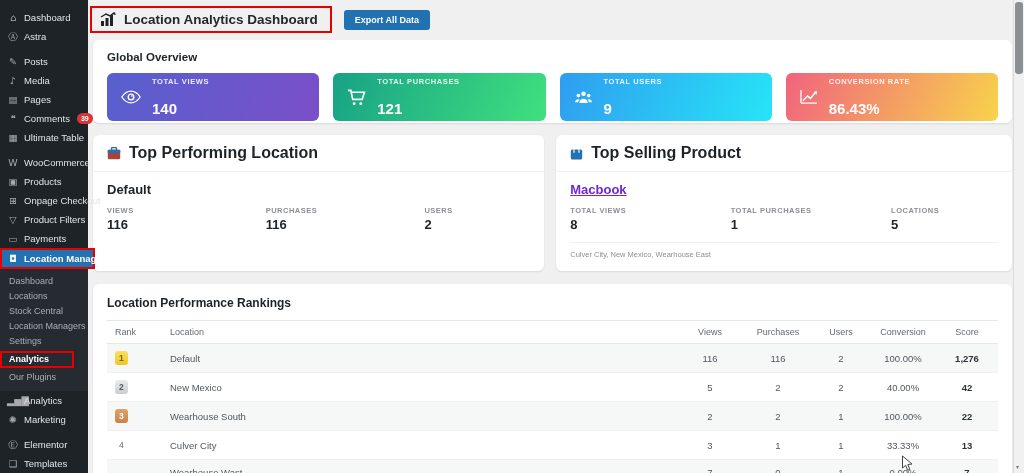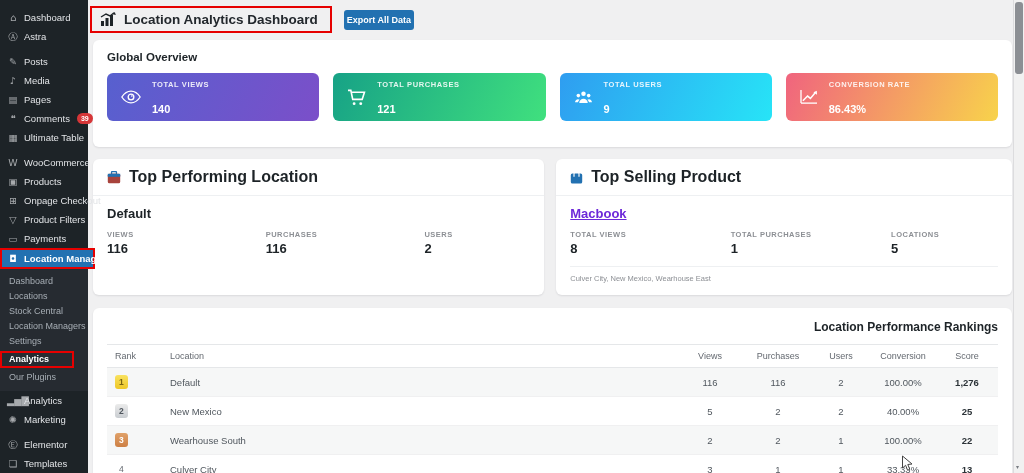--- a/index.html
+++ b/index.html
@@ -21,47 +21,47 @@
   .lm-label{font-weight:600;}
   .lm-arrow{margin-left:auto;font-size:7px;font-family:"DejaVu Sans",sans-serif;}
   .submenu{background:#262b31;padding:5px 0 6px;}
   .sub-item{padding:2px 8px 2px 9px;font-size:9px;line-height:11px;color:#a7aeb5;cursor:pointer;white-space:nowrap;}
   .sub-item.selected{color:#fff;font-weight:bold;border:2px solid #e60000;width:74px;padding:1px 6px 1px 7px;margin:2px 0;}
   
   .main{position:absolute;left:88px;top:0;right:12px;bottom:0;}
   .topbar{display:flex;align-items:center;gap:12px;padding:6px 0 4px 2px;}
   .title-box{display:flex;align-items:center;gap:8px;border:2px solid #e60000;padding:4px 12px 4px 8px;}
   .page-title{font-size:13.5px;font-weight:700;color:#23282d;}
-  .export-btn{background:#2271b1;color:#fff;font-size:9px;font-weight:600;border:none;border-radius:3px;padding:5px 3px;cursor:pointer;font-family:"Liberation Sans",sans-serif;}
+  .export-btn{background:#2271b1;color:#fff;font-size:9px;font-weight:600;border:none;border-radius:3px;padding:5px 11px;cursor:pointer;font-family:"Liberation Sans",sans-serif;}
   .card{background:#fff;border-radius:6px;box-shadow:0 1px 2px rgba(16,24,40,.1);}
   
-  .overview{margin:3px 0 0 5px;padding:11px 14px 26px;}
+  .overview{margin:3px 0 0 5px;padding:11px 14px 2px;}
   .ov-title{font-size:11.5px;font-weight:bold;margin-bottom:10px;}
   .stats-grid{display:grid;grid-template-columns:repeat(4,1fr);gap:14px;}
   .stat-card{height:48px;border-radius:6px;display:flex;align-items:center;gap:11px;padding:0 14px;color:#fff;}
   .g-views{background:linear-gradient(115deg,#5760cf,#7b4fc9);}
   .g-purchases{background:linear-gradient(115deg,#17a286,#40e07e);}
   .g-users{background:linear-gradient(115deg,#2f9df0,#27e4f7);}
   .g-conversion{background:linear-gradient(115deg,#f0647e,#f8d34b);}
   .stat-label{font-size:7.5px;font-weight:600;letter-spacing:.6px;opacity:.88;}
-  .stat-value{font-size:11px;font-weight:bold;margin-top:14px;}
+  .stat-value{font-size:15px;font-weight:bold;margin-top:14px;}
   
   .midrow{display:grid;grid-template-columns:1fr 1.01fr;gap:12px;margin:12px 0 0 5px;align-items:stretch;}
   .mc-head{display:flex;align-items:center;gap:8px;padding:9px 14px;border-bottom:1px solid #eef0f2;}
   .mc-title{font-size:16px;font-weight:bold;}
   .mc-body{padding:10px 14px 12px;}
   .mc-name{font-size:13px;font-weight:bold;}
   .mc-name.blue{color:#6d28d9;text-decoration:underline;}
   .mc-stats{display:grid;grid-template-columns:1.5fr 1.5fr 1fr;margin-top:9px;}
   .mc-label{font-size:7.5px;color:#8c8f94;font-weight:600;letter-spacing:.5px;}
   .mc-value{font-size:13px;font-weight:bold;margin-top:2px;}
   .mc-foot{border-top:1px solid #eef0f2;margin-top:10px;padding-top:7px;font-size:7.5px;color:#8c8f94;}
   
   .rankings{margin:13px 0 0 5px;padding:12px 14px 0;}
-  .rk-title{font-size:12px;font-weight:bold;margin-bottom:10px;text-align:right;}
+  .rk-title{font-size:12px;font-weight:bold;margin-bottom:10px;}
   table{width:100%;border-collapse:collapse;font-size:9.5px;color:#50575e;}
   thead th{font-weight:normal;color:#646970;font-size:9px;text-align:left;padding:6px 8px;border-top:1px solid #e5e7e9;border-bottom:1px solid #e5e7e9;}
   thead th.num{text-align:center;}
   tbody td{padding:7px 8px;border-bottom:1px solid #f0f0f1;}
   tbody tr:nth-child(odd){background:#f6f7f7;}
   td.num{text-align:center;}
   td.score{font-weight:bold;color:#2c3338;}
   .rank-badge{display:inline-block;min-width:11px;text-align:center;padding:2px 4px;border-radius:3px;font-weight:bold;font-size:8.5px;}
   .r1{background:linear-gradient(#f9e25f,#eec727);color:#7a6410;}
   .r2{background:linear-gradient(#ebebeb,#c9cdd1);color:#50575e;}
@@ -328,21 +328,21 @@
           <td class="num">100.00%</td>
           <td class="num score">1,276</td>
         </tr>
         <tr>
           <td><span class="rank-badge r2">2</span></td>
           <td>New Mexico</td>
           <td class="num">5</td>
           <td class="num">2</td>
           <td class="num">2</td>
           <td class="num">40.00%</td>
-          <td class="num score">25</td>
+          <td class="num score">42</td>
         </tr>
         <tr>
           <td><span class="rank-badge r3">3</span></td>
           <td>Wearhouse South</td>
           <td class="num">2</td>
           <td class="num">2</td>
           <td class="num">1</td>
           <td class="num">100.00%</td>
           <td class="num score">22</td>
         </tr>

